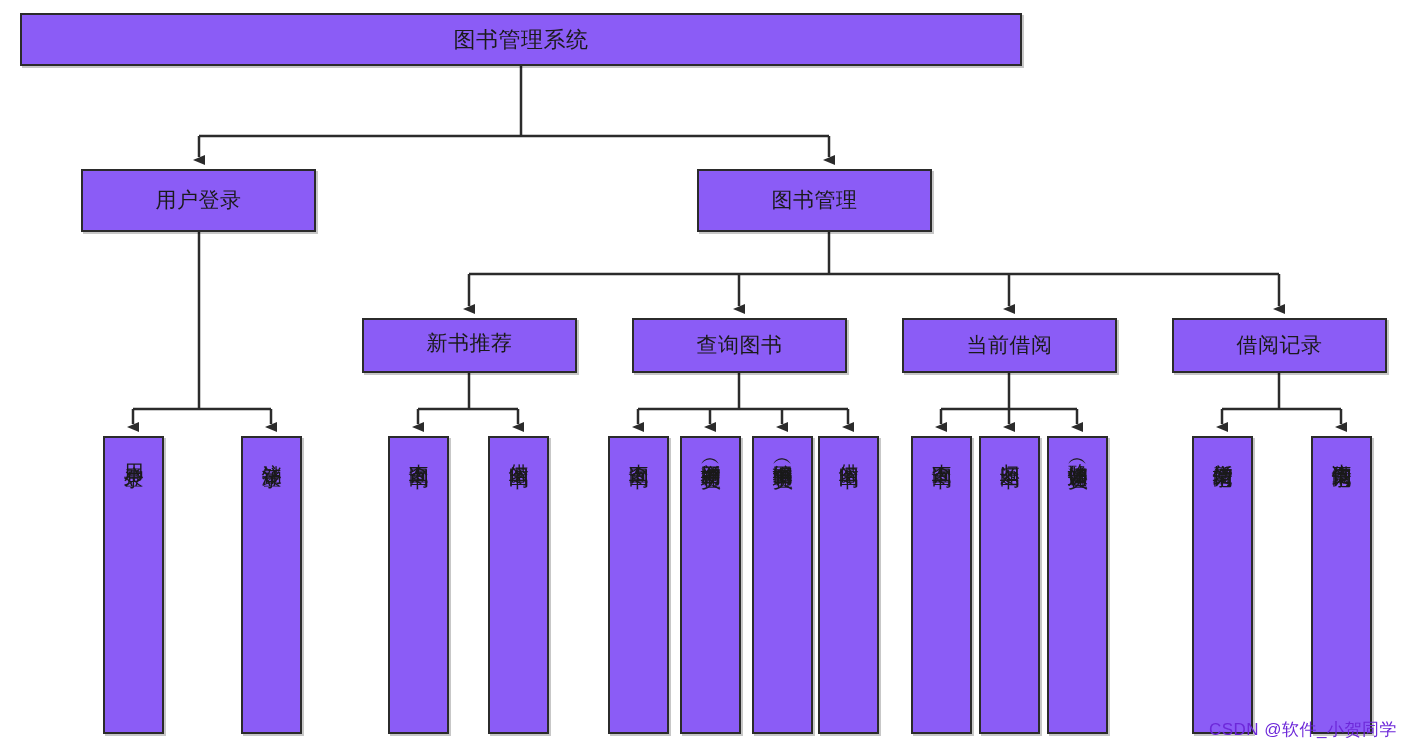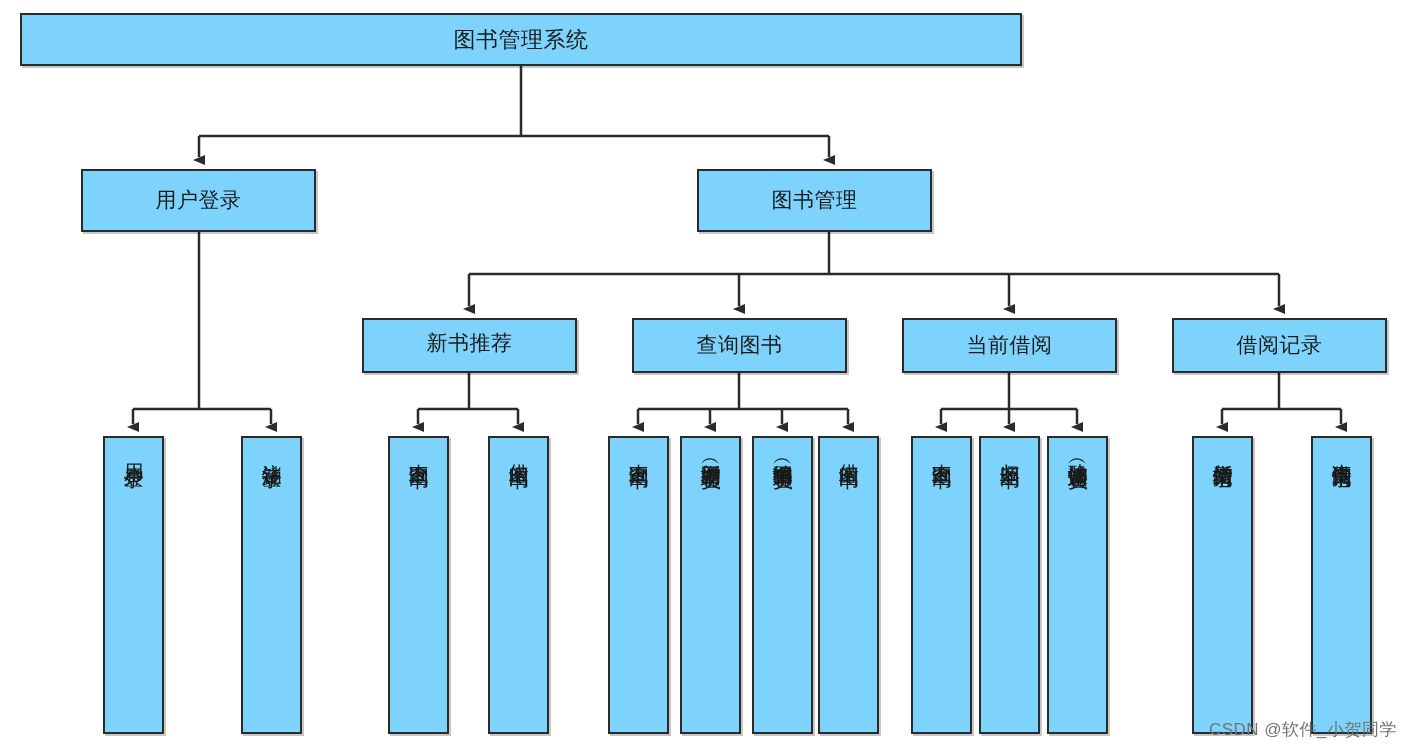--- a/index.html
+++ b/index.html
@@ -21,21 +21,21 @@
     position: absolute;
     left: 0;
     top: 0;
     width: 1405px;
     height: 747px;
     pointer-events: none;
   }
   .node {
     position: absolute;
     box-sizing: border-box;
-    background: #7dd3fc;
+    background: #8b5cf6;
     border: 2px solid #2b2b2b;
     box-shadow: 2px 2px 0 rgba(0,0,0,0.22);
     display: flex;
     align-items: center;
     justify-content: center;
     color: #1a1a1a;
     z-index: 2;
   }
   .node .label {
     font-size: 21px;
@@ -56,21 +56,21 @@
     line-height: 1.18;
     letter-spacing: 2px;
     white-space: normal;
   }
   .node.leaf.tall .label { letter-spacing: 1px; }
   #watermark {
     position: absolute;
     right: 8px;
     bottom: 6px;
     font-size: 17px;
-    color: #737373;
+    color: #6d28d9;
     letter-spacing: 0.5px;
     z-index: 5;
     white-space: nowrap;
   }
 </style>
 </head>
 <body>
 
 <div id="canvas">
 

